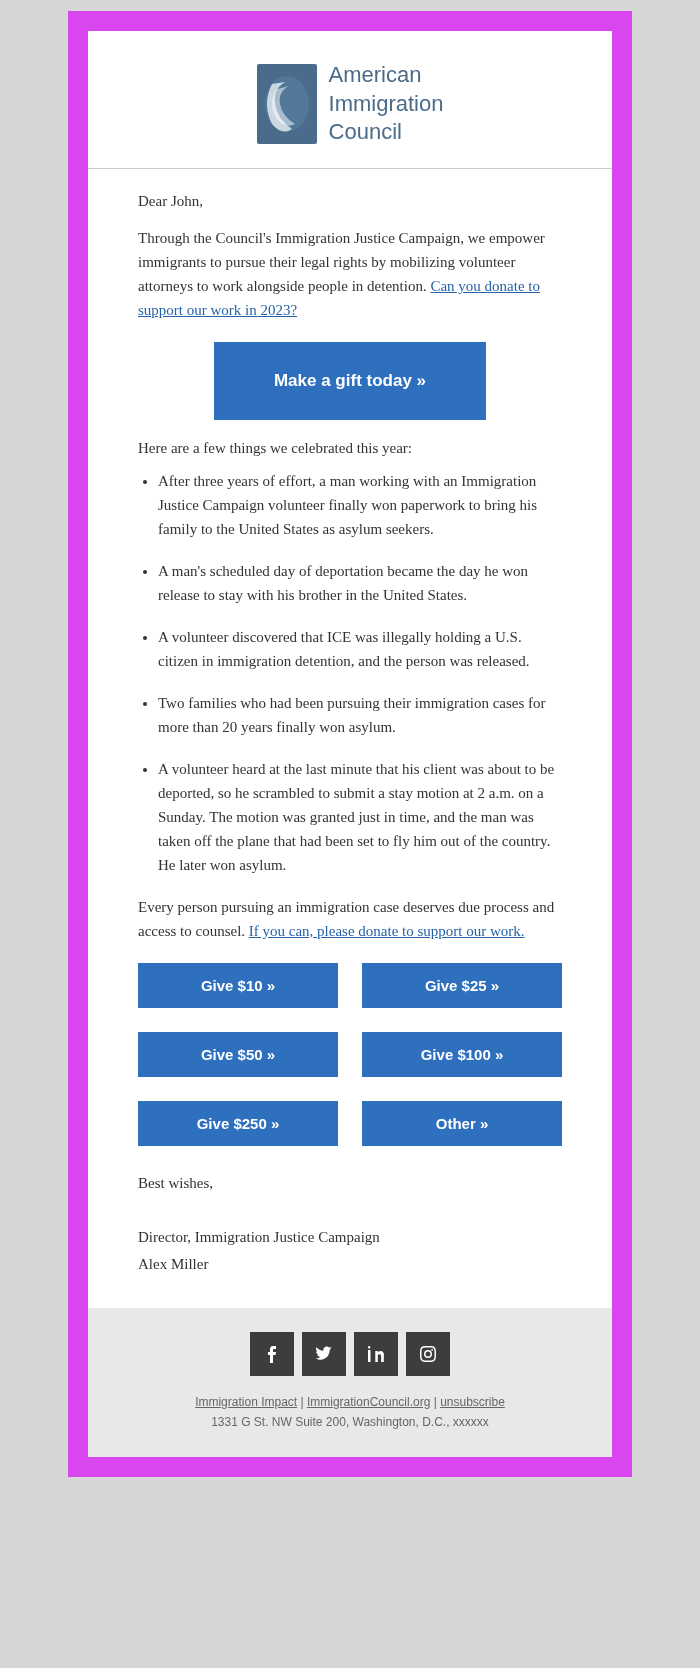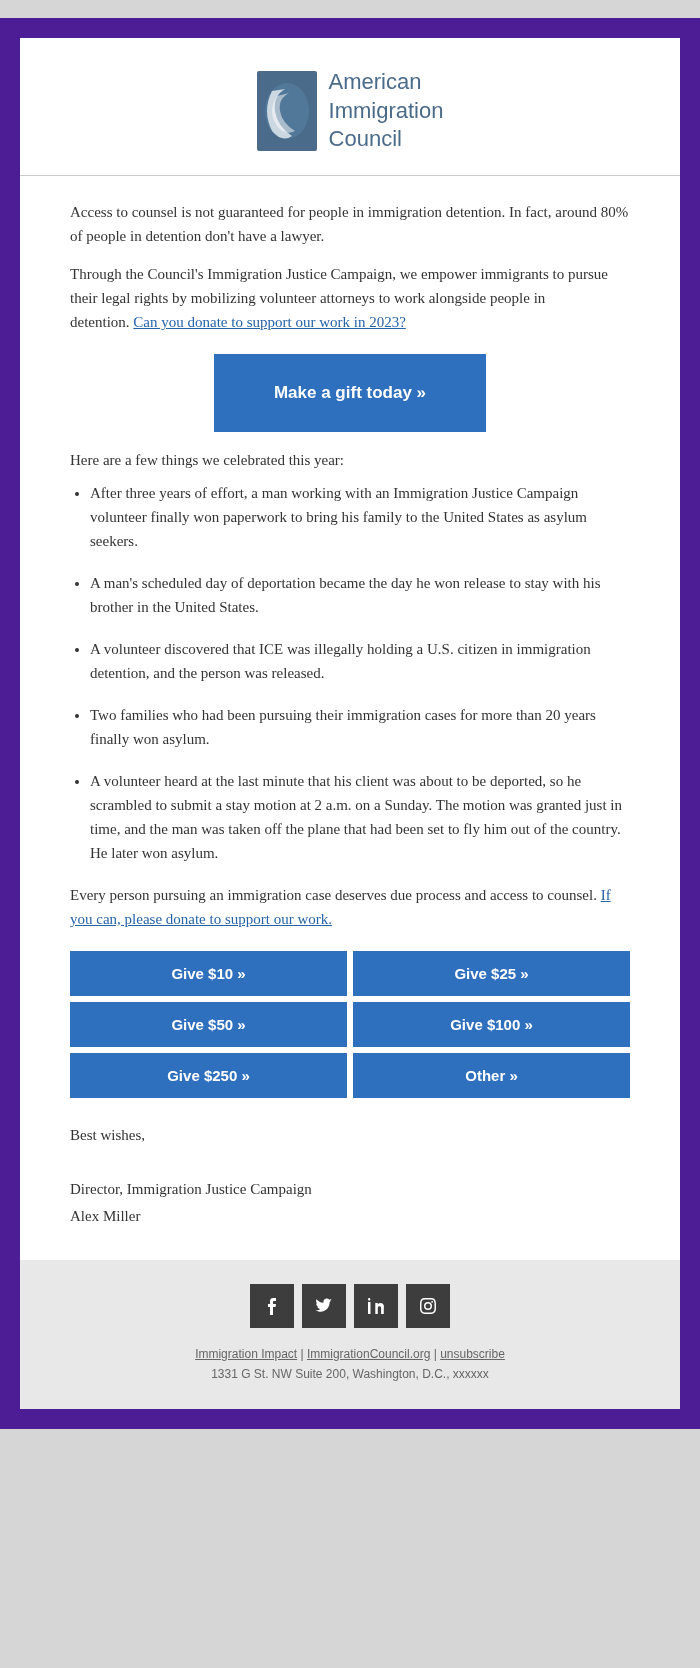--- a/index.html
+++ b/index.html
@@ -3,23 +3,23 @@
   <meta charset="utf-8">
   <style>
     * { box-sizing: border-box; margin: 0; padding: 0; }
     body {
       background-color: #d6d6d6;
       font-family: Georgia, 'Times New Roman', serif;
       font-size: 15px;
       color: #333;
     }
     .email-wrapper {
-      width: 700px;
-      margin: 18px auto;
-      background: #4c1d95;
+      width: 564px;
+      margin: 11px auto;
+      background: #d946ef;
       padding: 20px;
     }
     .email-container {
       background: #ffffff;
       max-width: 660px;
       margin: 0 auto;
       padding: 0;
     }
     .header {
       padding: 30px 40px 20px;
@@ -90,21 +90,21 @@
       margin-bottom: 18px;
     }
     .closing-paragraph {
       font-size: 15px;
       line-height: 1.6;
       margin-bottom: 20px;
     }
     .donate-grid {
       display: grid;
       grid-template-columns: 1fr 1fr;
-      gap: 6px;
+      gap: 24px;
       margin-bottom: 24px;
     }
     .donate-btn {
       background-color: #2e6fbe;
       color: #ffffff;
       font-size: 15px;
       font-weight: bold;
       font-family: Arial, sans-serif;
       padding: 14px 10px;
       text-align: center;
@@ -167,22 +167,22 @@
         </svg>
         <div class="logo-text">
           <span>American</span><br>
           <span>Immigration</span><br>
           <span>Council</span>
         </div>
       </div>
     </div>
 
     <div class="body-content">
-
-      <p class="paragraph">Access to counsel is not guaranteed for people in immigration detention. In fact, around 80% of people in detention don't have a lawyer.</p>
+      <p class="greeting">Dear John,</p>
+
 
       <p class="paragraph">
         <span>Through the Council's Immigration Justice Campaign, we empower immigrants to pursue their legal rights by mobilizing volunteer attorneys to work alongside people in detention.&nbsp;</span><a class="link" href="#">Can you donate to support our work in 2023?</a>
       </p>
 
       <div class="cta-button-container">
         <button class="cta-button">Make a gift today »</button>
       </div>
 
       <p class="celebration-heading">Here are a few things we celebrated this year:</p>

